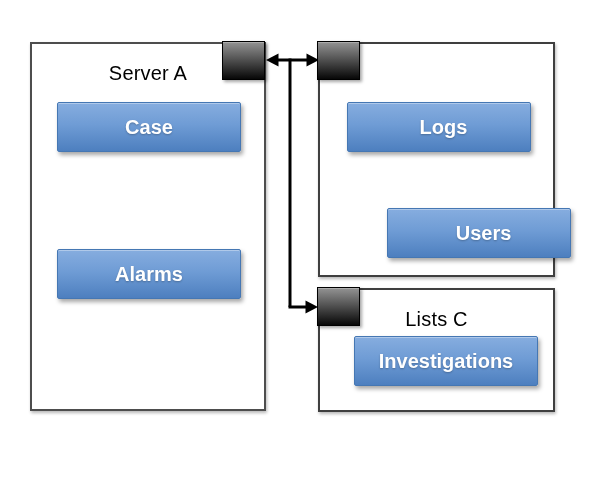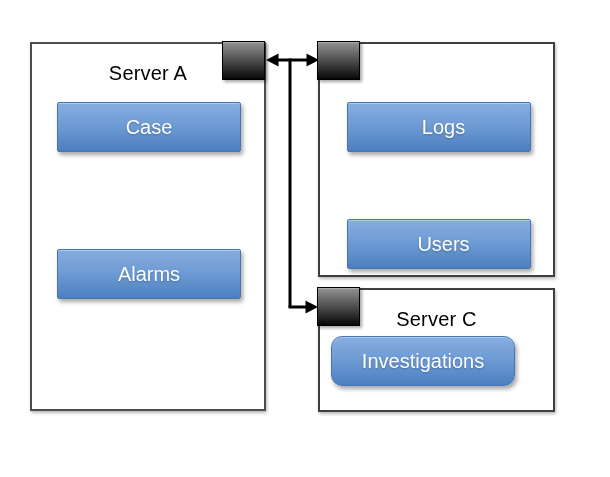--- a/index.html
+++ b/index.html
@@ -39,34 +39,34 @@
     position: absolute;
     box-sizing: border-box;
     width: 184px;
     height: 50px;
     border: 1px solid #4577b3;
     border-radius: 2px;
     background: linear-gradient(180deg, #86addf 0%, #6f9cd5 45%, #4d7fbf 100%);
     box-shadow: 2px 3px 4px rgba(0,0,0,0.35), inset 0 1px 0 rgba(255,255,255,0.35);
     color: #ffffff;
     font-size: 20px;
-    font-weight: normal;
+    font-weight: bold;
     display: flex;
     align-items: center;
     justify-content: center;
     text-shadow: 0 1px 2px rgba(0,0,0,0.25);
   }
   .box-a .app-button { left: 25px; }
   .box-a .btn-0 { top: 58px; }
   .box-a .btn-1 { top: 174px; margin-top: 31px; }
   .box-a .btn-2 { top: 293px; }
   .box-b .app-button { left: 27px; padding-left: 9px; }
   .box-b .btn-0 { top: 58px; }
-  .box-b .btn-1 { top: 175px; }
-  .box-c .app-button { left: 11px; border-radius: 11px; }
+  .box-b .btn-1 { top: 164px; margin-left: 40px; }
+  .box-c .app-button { left: 34px; }
   .box-c .btn-0 { top: 46px; }
   .port {
     position: absolute;
     box-sizing: border-box;
     width: 43px;
     height: 39px;
     background: linear-gradient(180deg, #939393 0%, #595959 42%, #070707 100%);
     border: 1px solid #000000;
     box-shadow: 2px 2px 3px rgba(0,0,0,0.35), inset 0 1px 0 rgba(255,255,255,0.25);
     z-index: 4;
@@ -93,21 +93,21 @@
     <div class="app-button btn-0">Case</div>
     <div class="app-button btn-1">Alarms</div>
   </div>
 
   <div class="server-box box-b">
     <div class="app-button btn-0">Logs</div>
     <div class="app-button btn-1">Users</div>
   </div>
 
   <div class="server-box box-c">
-    <div class="server-title">Server C</div>
+    <div class="server-title">Lists C</div>
     <div class="app-button btn-0">Investigations</div>
   </div>
 
   <div class="port port-a"></div>
   <div class="port port-b"></div>
   <div class="port port-c"></div>
 
   <svg class="arrows" viewBox="0 0 610 477" xmlns="http://www.w3.org/2000/svg">
     <g stroke="#000000" fill="#000000">
       <line x1="277" y1="60" x2="308" y2="60" stroke-width="3"></line>

